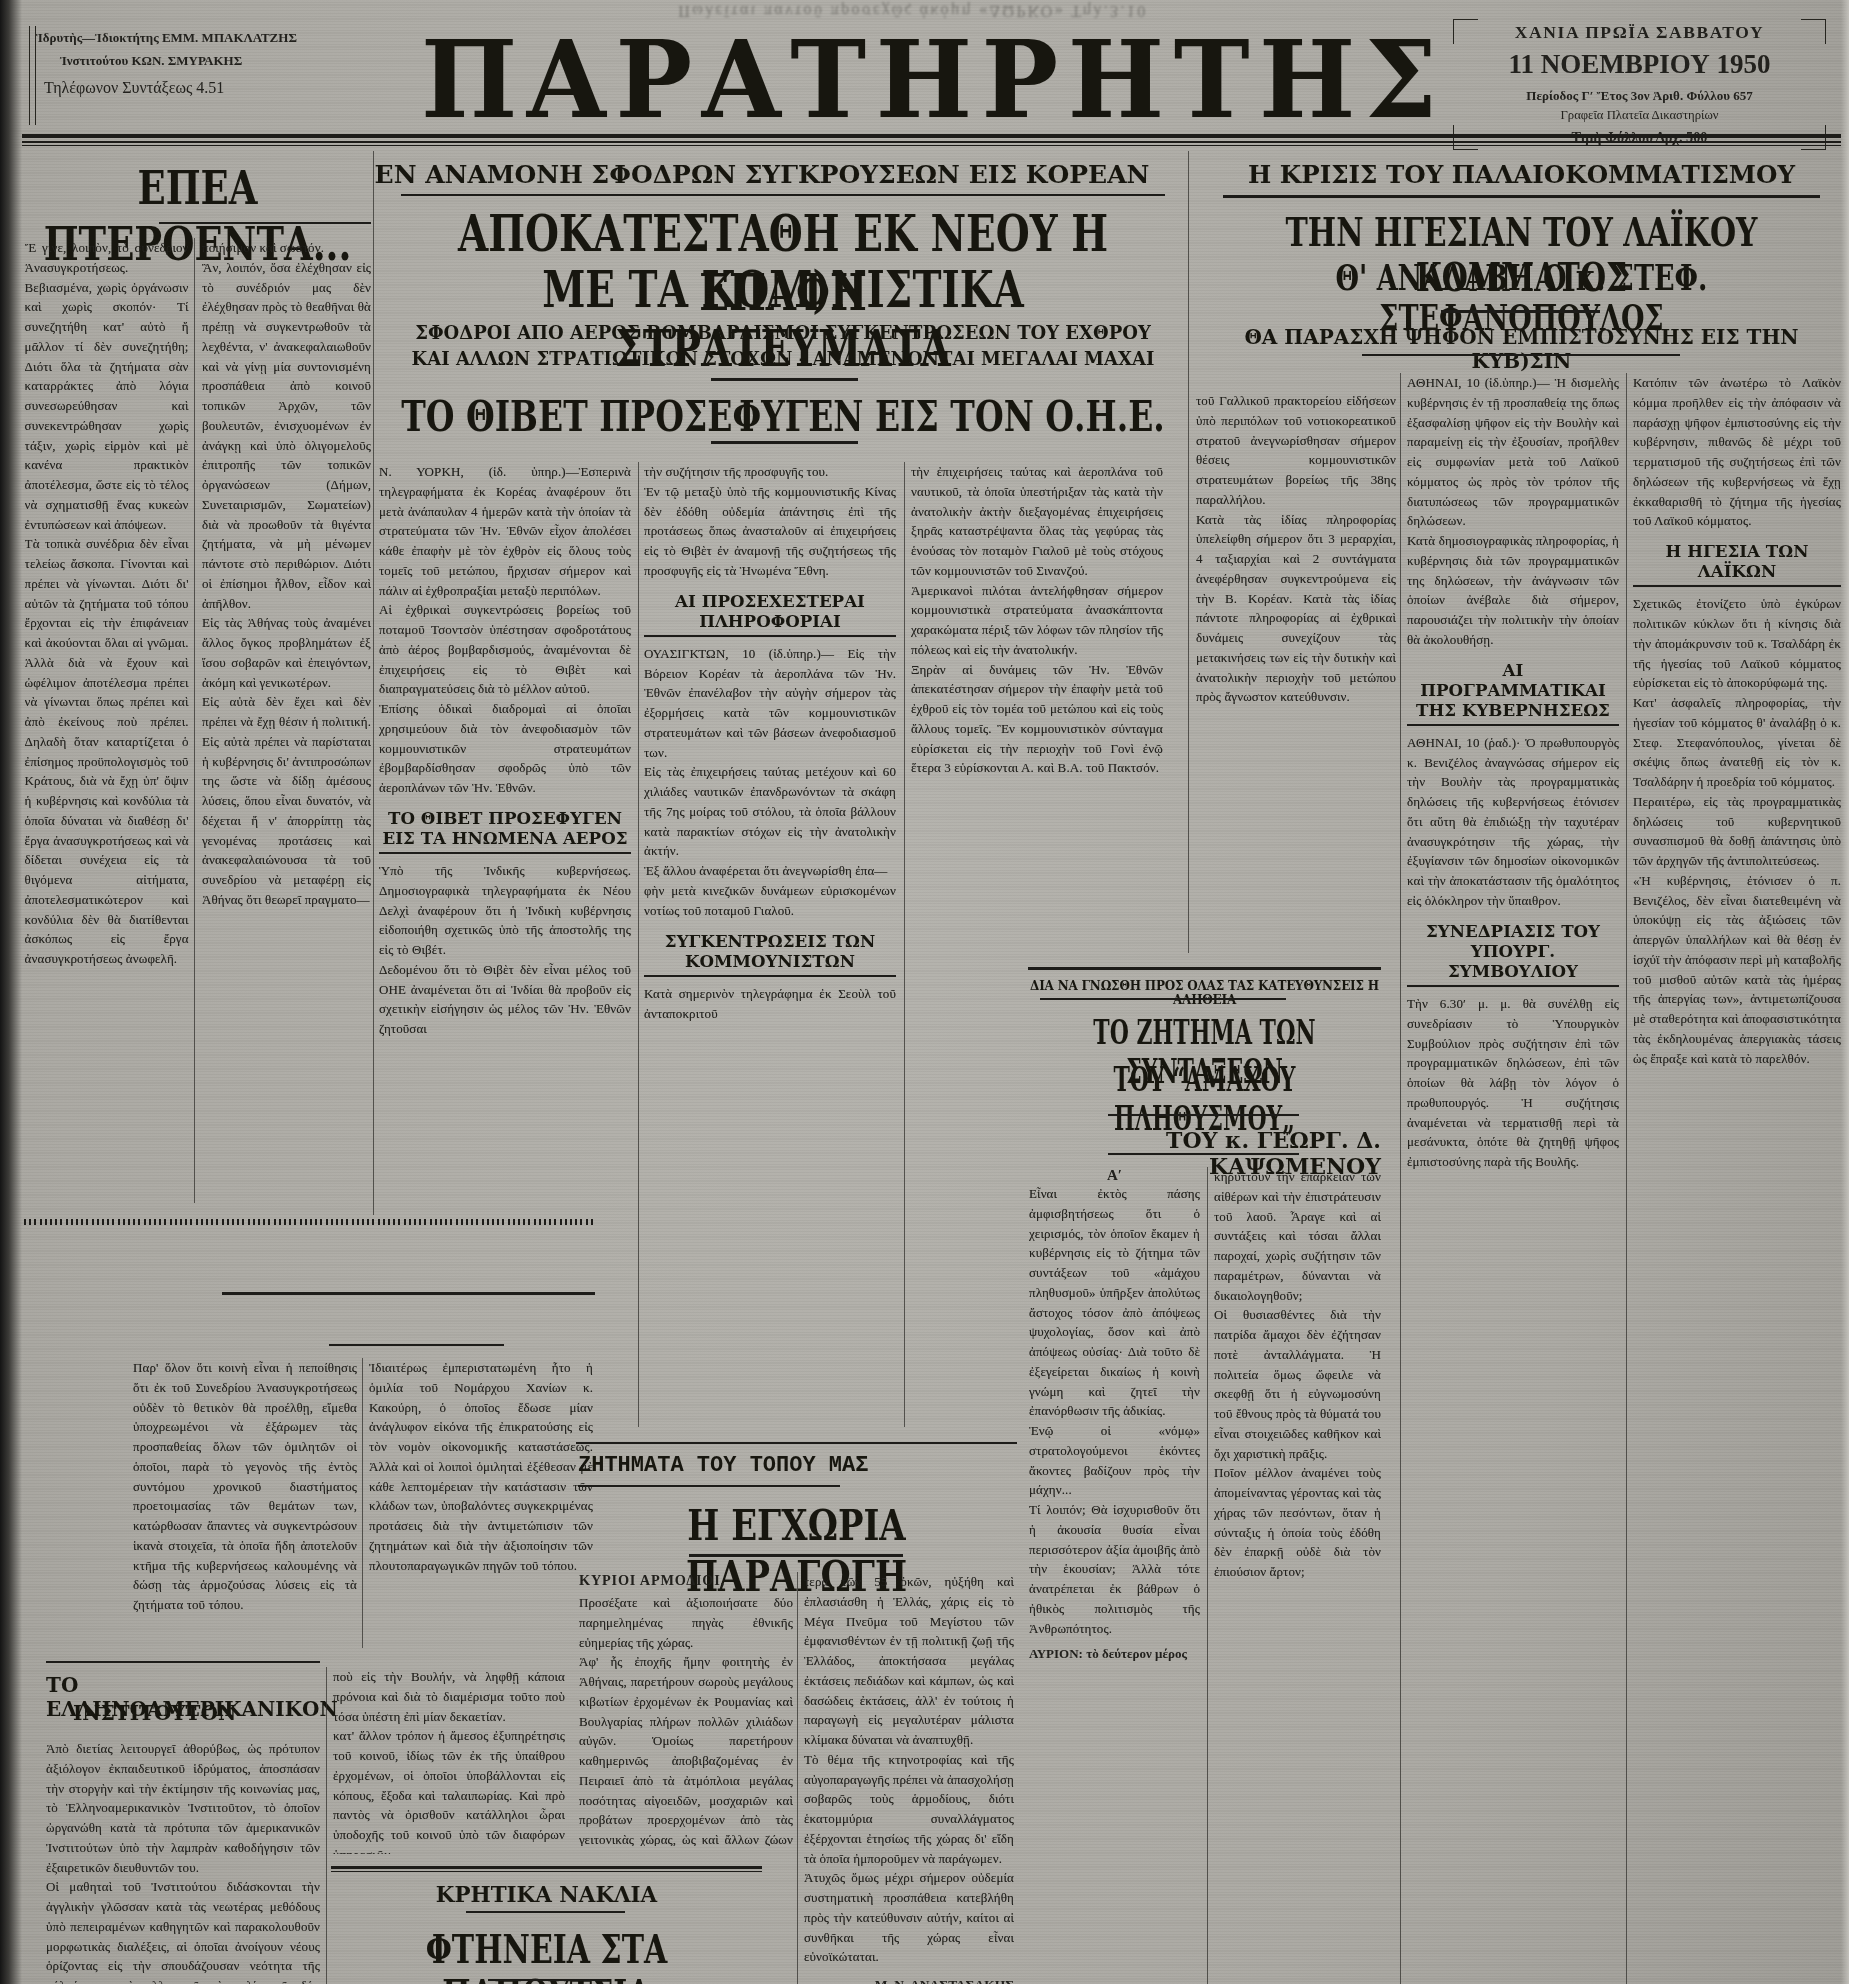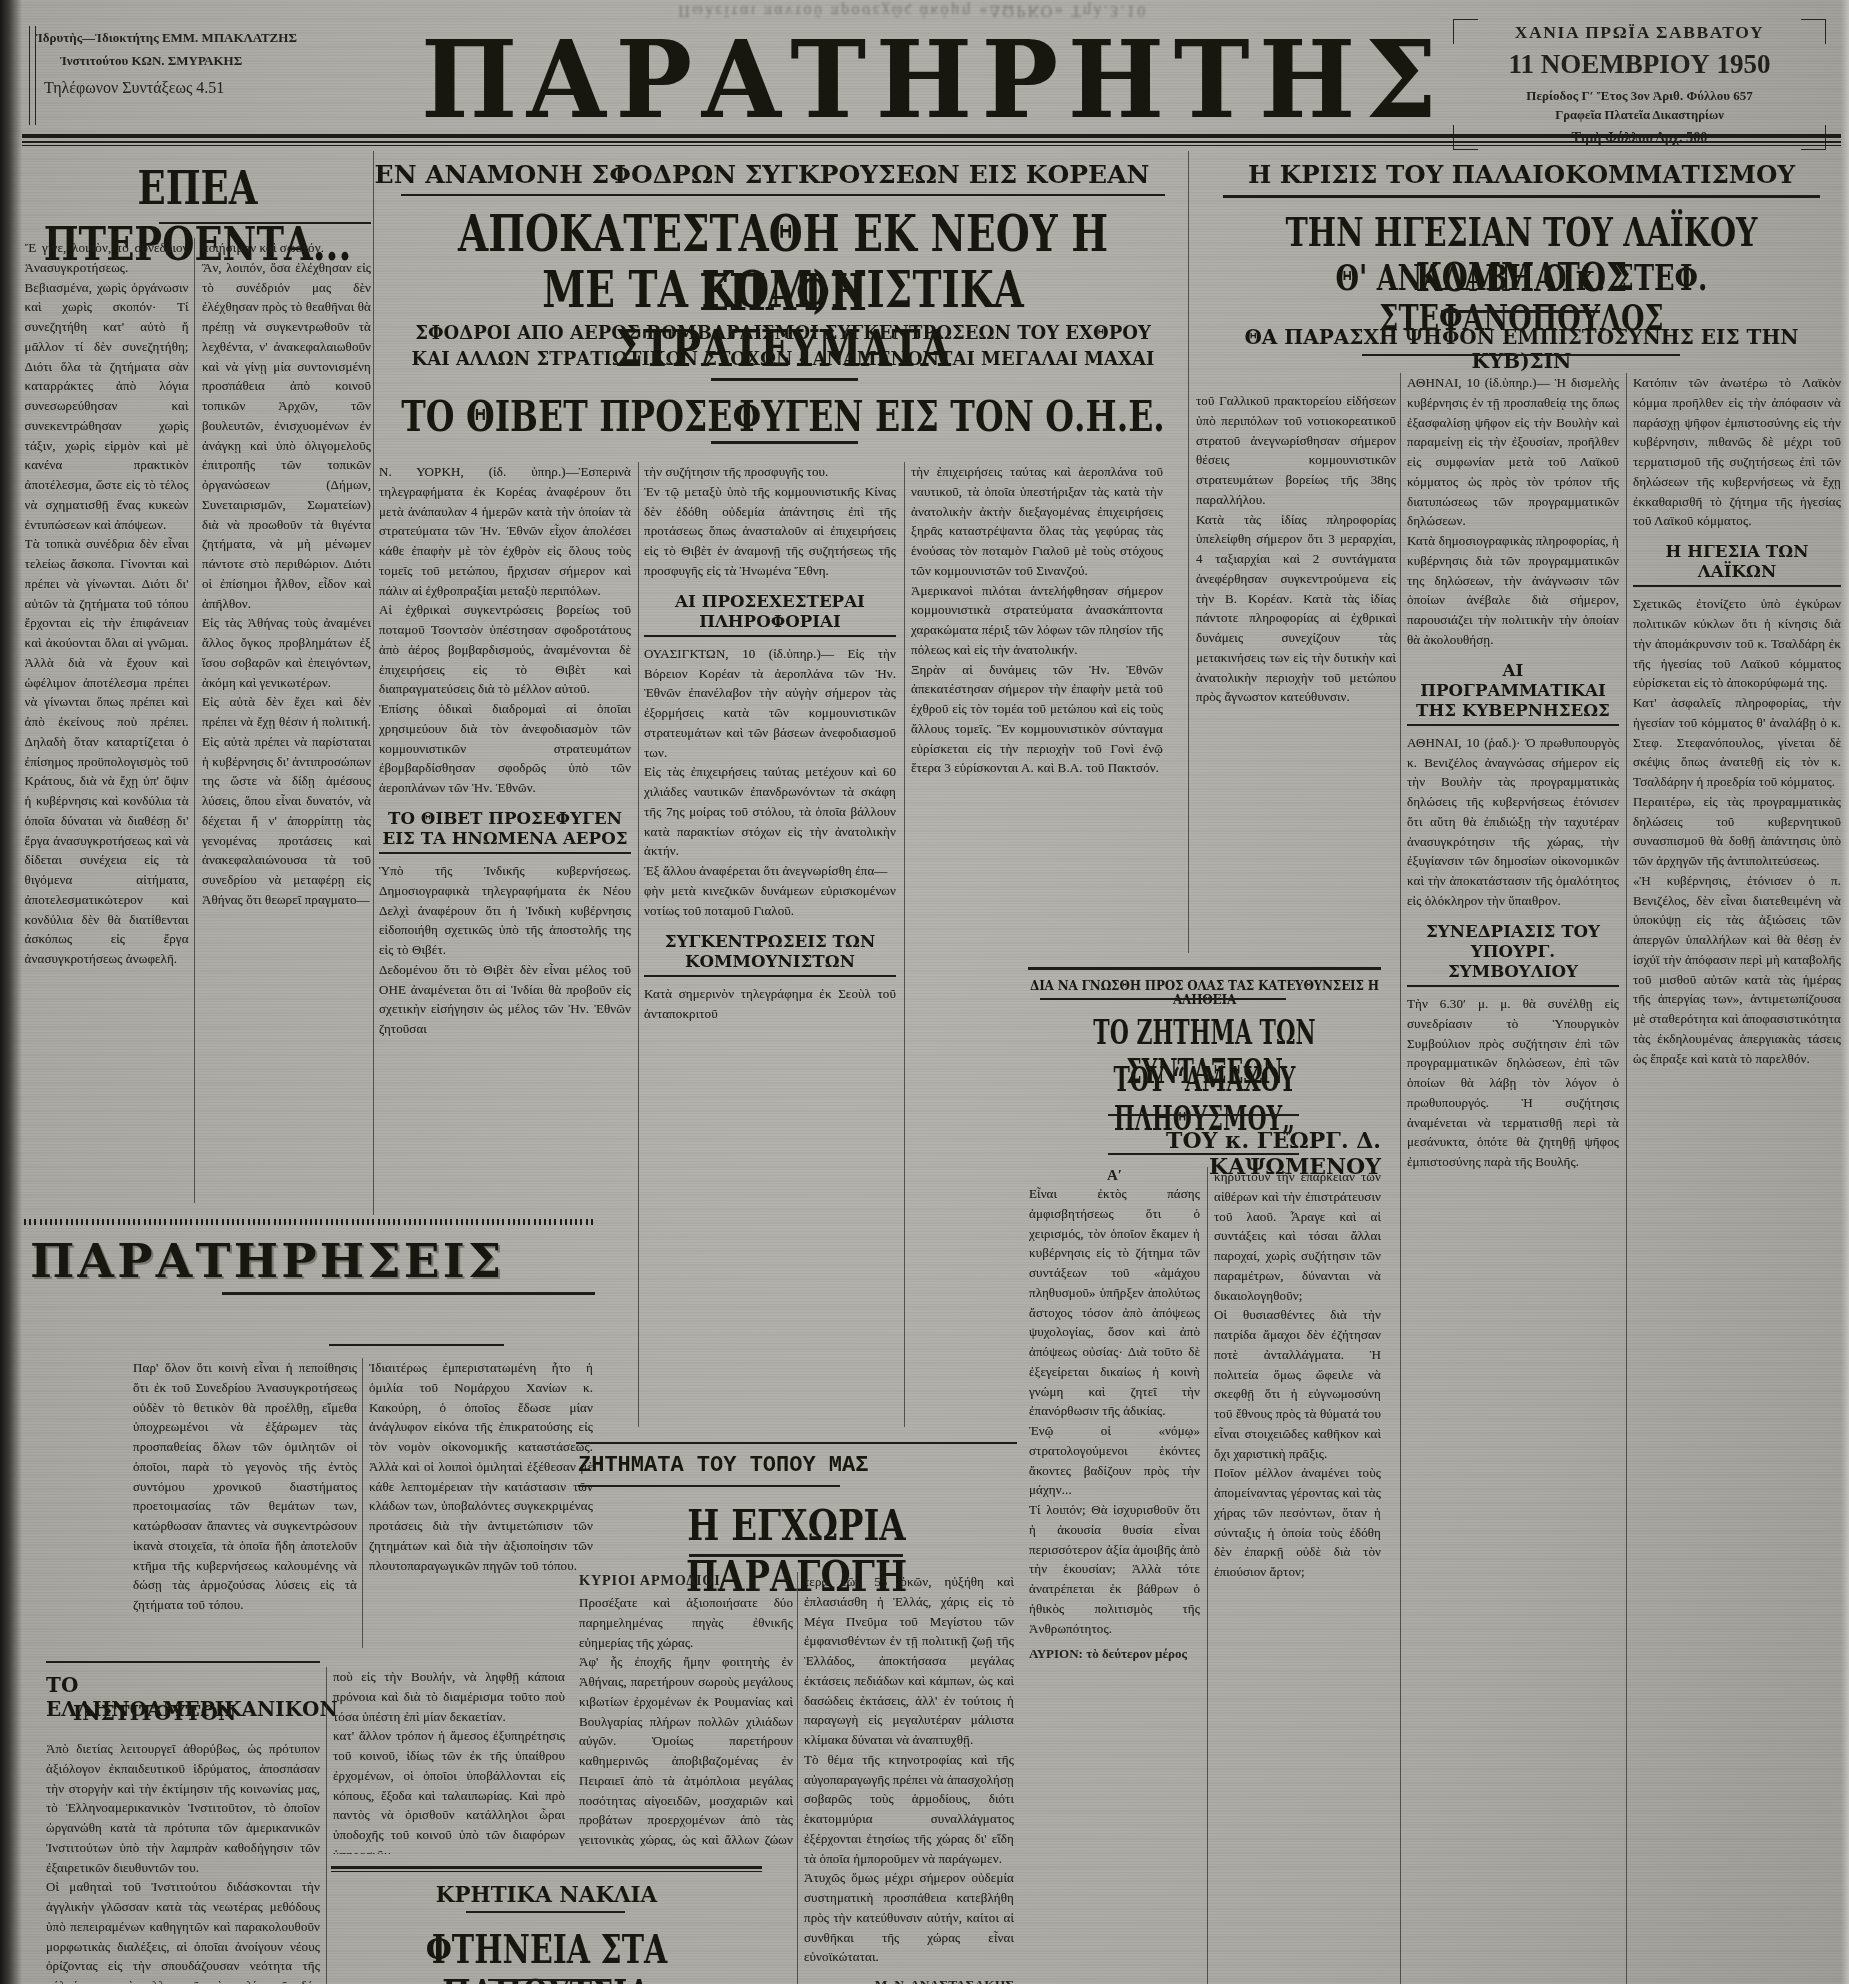--- a/index.html
+++ b/index.html
@@ -50,21 +50,21 @@
   <div class="abs headline" style="left:421px;top:28px;width:992px;font-size:102px;line-height:99px;letter-spacing:9.5px;transform:scaleY(1.05);transform-origin:top;">ΠΑΡΑΤΗΡΗΤΗΣ</div>
 
   <div class="abs" style="left:1453px;top:22px;width:373px;text-align:center;">
     <div class="abs" style="left:0;top:-3.2px;width:24px;height:24px;border-left:1.6px solid #26251f;border-top:1.6px solid #26251f;"></div>
     <div class="abs" style="right:0;top:-3.2px;width:24px;height:24px;border-right:1.6px solid #26251f;border-top:1.6px solid #26251f;"></div>
     <div class="abs" style="left:0;bottom:-4px;width:24px;height:24px;border-left:1.6px solid #26251f;border-bottom:1.6px solid #26251f;"></div>
     <div class="abs" style="right:0;bottom:-4px;width:24px;height:24px;border-right:1.6px solid #26251f;border-bottom:1.6px solid #26251f;"></div>
     <div style="font-size:17.5px;font-weight:bold;letter-spacing:1.6px;">ΧΑΝΙΑ ΠΡΩΪΑ ΣΑΒΒΑΤΟΥ</div>
     <div style="font-size:27px;font-weight:bold;margin-top:5.6px;">11 ΝΟΕΜΒΡΙΟΥ 1950</div>
     <div style="font-size:13px;font-weight:bold;margin-top:8px;">Περίοδος Γ′ Ἔτος 3ον Ἀριθ. Φύλλου 657</div>
-    <div style="font-size:12.7px;font-weight:bold;margin-top:4.8px;">Γραφεῖα Πλατεῖα Δικαστηρίων</div>
+    <div style="font-size:12.7px;font-weight:normal;margin-top:4.8px;">Γραφεῖα Πλατεῖα Δικαστηρίων</div>
     <div style="font-size:14.3px;font-weight:bold;margin-top:5.6px;">Τιμὴ Φύλλου Δρχ. 500</div>
   </div>
 
   <div class="hrule" style="left:22px;top:134px;width:1819px;height:4px;"></div>
   <div class="hrule" style="left:22px;top:141px;width:1819px;height:1.6px;"></div>
   <div class="hrule" style="left:22px;top:145px;width:1819px;height:0.8px;"></div>
 
   <div class="abs headline cond" style="left:24px;top:159px;width:347px;font-size:37px;">ΕΠΕΑ ΠΤΕΡΟΕΝΤΑ...</div>
   <div class="hrule" style="left:159px;top:222px;width:212px;height:2px;"></div>
   <div class="abs flow body-txt" style="left:24.6px;top:238px;width:164px;height:965px;overflow:hidden;">Ἔ γινε, λοιπὸν, τὸ συνέδριον Ἀνασυγκροτήσεως. Βεβιασμένα, χωρὶς ὀργάνωσιν καὶ χωρὶς σκοπόν· Τί συνεζητήθη κατ' αὐτὸ ἤ μᾶλλον τί δὲν συνεζητήθη; Διότι ὅλα τὰ ζητήματα σὰν καταρράκτες ἀπὸ λόγια συνεσωρεύθησαν καὶ συνεκεντρώθησαν χωρὶς τάξιν, χωρὶς εἱρμὸν καὶ μὲ κανένα πρακτικὸν ἀποτέλεσμα, ὥστε εἰς τὸ τέλος νὰ σχηματισθῇ ἕνας κυκεὼν ἐντυπώσεων καὶ ἀπόψεων.
@@ -135,21 +135,20 @@
   <div class="abs" style="left:1633px;top:373px;width:208px;height:1671px;overflow:hidden;">
     <div class="flow body-txt">Κατόπιν τῶν ἀνωτέρω τὸ Λαϊκὸν κόμμα προῆλθεν εἰς τὴν ἀπόφασιν νὰ παράσχῃ ψῆφον ἐμπιστοσύνης εἰς τὴν κυβέρνησιν, πιθανῶς δὲ μέχρι τοῦ τερματισμοῦ τῆς συζητήσεως ἐπὶ τῶν δηλώσεων τῆς κυβερνήσεως νὰ ἔχῃ ἐκκαθαρισθῆ τὸ ζήτημα τῆς ἡγεσίας τοῦ Λαϊκοῦ κόμματος.</div>
     <div class="colhead"><span class="u">Η ΗΓΕΣΙΑ ΤΩΝ ΛΑΪΚΩΝ</span></div>
     <div class="flow body-txt">Σχετικῶς ἐτονίζετο ὑπὸ ἐγκύρων πολιτικῶν κύκλων ὅτι ἡ κίνησις διὰ τὴν ἀπομάκρυνσιν τοῦ κ. Τσαλδάρη ἐκ τῆς ἡγεσίας τοῦ Λαϊκοῦ κόμματος εὑρίσκεται εἰς τὸ ἀποκορύφωμά της.
 Κατ' ἀσφαλεῖς πληροφορίας, τὴν ἡγεσίαν τοῦ κόμματος θ' ἀναλάβῃ ὁ κ. Στεφ. Στεφανόπουλος, γίνεται δὲ σκέψις ὅπως ἀνατεθῇ εἰς τὸν κ. Τσαλδάρην ἡ προεδρία τοῦ κόμματος.
 Περαιτέρω, εἰς τὰς προγραμματικὰς δηλώσεις τοῦ κυβερνητικοῦ συνασπισμοῦ θὰ δοθῇ ἀπάντησις ὑπὸ τῶν ἀρχηγῶν τῆς ἀντιπολιτεύσεως.
 «Ἡ κυβέρνησις, ἐτόνισεν ὁ π. Βενιζέλος, δὲν εἶναι διατεθειμένη νὰ ὑποκύψῃ εἰς τὰς ἀξιώσεις τῶν ἀπεργῶν ὑπαλλήλων καὶ θὰ θέσῃ ἐν ἰσχύϊ τὴν ἀπόφασιν περὶ μὴ καταβολῆς τοῦ μισθοῦ αὐτῶν κατὰ τὰς ἡμέρας τῆς ἀπεργίας των», ἀντιμετωπίζουσα μὲ σταθερότητα καὶ ἀποφασιστικότητα τὰς ἐκδηλουμένας ἀπεργιακὰς τάσεις ὡς ἔπραξε καὶ κατὰ τὸ παρελθόν.</div>
   </div>
 
   <div class="abs zigzag" style="left:24px;top:1219px;width:572px;"></div>
-  <div class="abs headline" style="left:30px;top:1233px;width:445px;font-size:47px;letter-spacing:3.2px;text-align:left;text-shadow:2px 2px 0 rgba(30,29,25,.35);">ΠΑΡΑΤΗΡΗΣΕΙΣ</div>
   <div class="hrule" style="left:222px;top:1292px;width:373px;height:2.8px;"></div>
   <div class="hrule" style="left:329px;top:1344px;width:175px;height:2.4px;"></div>
   <div class="abs flow body-txt" style="left:133px;top:1358px;width:224px;height:290px;overflow:hidden;">Παρ' ὅλον ὅτι κοινὴ εἶναι ἡ πεποίθησις ὅτι ἐκ τοῦ Συνεδρίου Ἀνασυγκροτήσεως οὐδὲν τὸ θετικὸν θὰ προέλθῃ, εἴμεθα ὑποχρεωμένοι νὰ ἐξάρωμεν τὰς προσπαθείας ὅλων τῶν ὁμιλητῶν οἱ ὁποῖοι, παρὰ τὸ γεγονὸς τῆς ἐντὸς συντόμου χρονικοῦ διαστήματος προετοιμασίας τῶν θεμάτων των, κατώρθωσαν ἅπαντες νὰ συγκεντρώσουν ἱκανὰ στοιχεῖα, τὰ ὁποῖα ἤδη ἀποτελοῦν κτῆμα τῆς κυβερνήσεως καλουμένης νὰ δώσῃ τὰς ἁρμοζούσας λύσεις εἰς τὰ ζητήματα τοῦ τόπου.</div>
   <div class="vrule" style="left:362px;top:1358px;height:290px;"></div>
   <div class="abs flow body-txt" style="left:369px;top:1358px;width:224px;height:290px;overflow:hidden;">Ἰδιαιτέρως ἐμπεριστατωμένη ἦτο ἡ ὁμιλία τοῦ Νομάρχου Χανίων κ. Κακούρη, ὁ ὁποῖος ἔδωσε μίαν ἀνάγλυφον εἰκόνα τῆς ἐπικρατούσης εἰς τὸν νομὸν οἰκονομικῆς καταστάσεως. Ἀλλὰ καὶ οἱ λοιποὶ ὁμιληταὶ ἐξέθεσαν μὲ κάθε λεπτομέρειαν τὴν κατάστασιν τῶν κλάδων των, ὑποβαλόντες συγκεκριμένας προτάσεις διὰ τὴν ἀντιμετώπισιν τῶν ζητημάτων καὶ διὰ τὴν ἀξιοποίησιν τῶν πλουτοπαραγωγικῶν πηγῶν τοῦ τόπου.</div>
 
   <div class="hrule" style="left:46px;top:1661px;width:274px;height:2px;"></div>
   <div class="abs subhd" style="left:46px;top:1673px;width:274px;font-size:20px;text-align:left;">ΤΟ ΕΛΛΗΝΟΑΜΕΡΙΚΑΝΙΚΟΝ</div>
   <div class="abs subhd" style="left:73px;top:1701px;width:246px;font-size:20px;text-align:left;">ΙΝΣΤΙΤΟΥΤΟΝ</div>
   <div class="abs flow body-txt" style="left:46px;top:1739px;width:274px;height:286px;overflow:hidden;">Ἀπὸ διετίας λειτουργεῖ ἀθορύβως, ὡς πρότυπον ἀξιόλογον ἐκπαιδευτικοῦ ἱδρύματος, ἀποσπάσαν τὴν στοργὴν καὶ τὴν ἐκτίμησιν τῆς κοινωνίας μας, τὸ Ἑλληνοαμερικανικὸν Ἰνστιτοῦτον, τὸ ὁποῖον ὠργανώθη κατὰ τὰ πρότυπα τῶν ἀμερικανικῶν Ἰνστιτούτων ὑπὸ τὴν λαμπρὰν καθοδήγησιν τῶν ἐξαιρετικῶν διευθυντῶν του.

